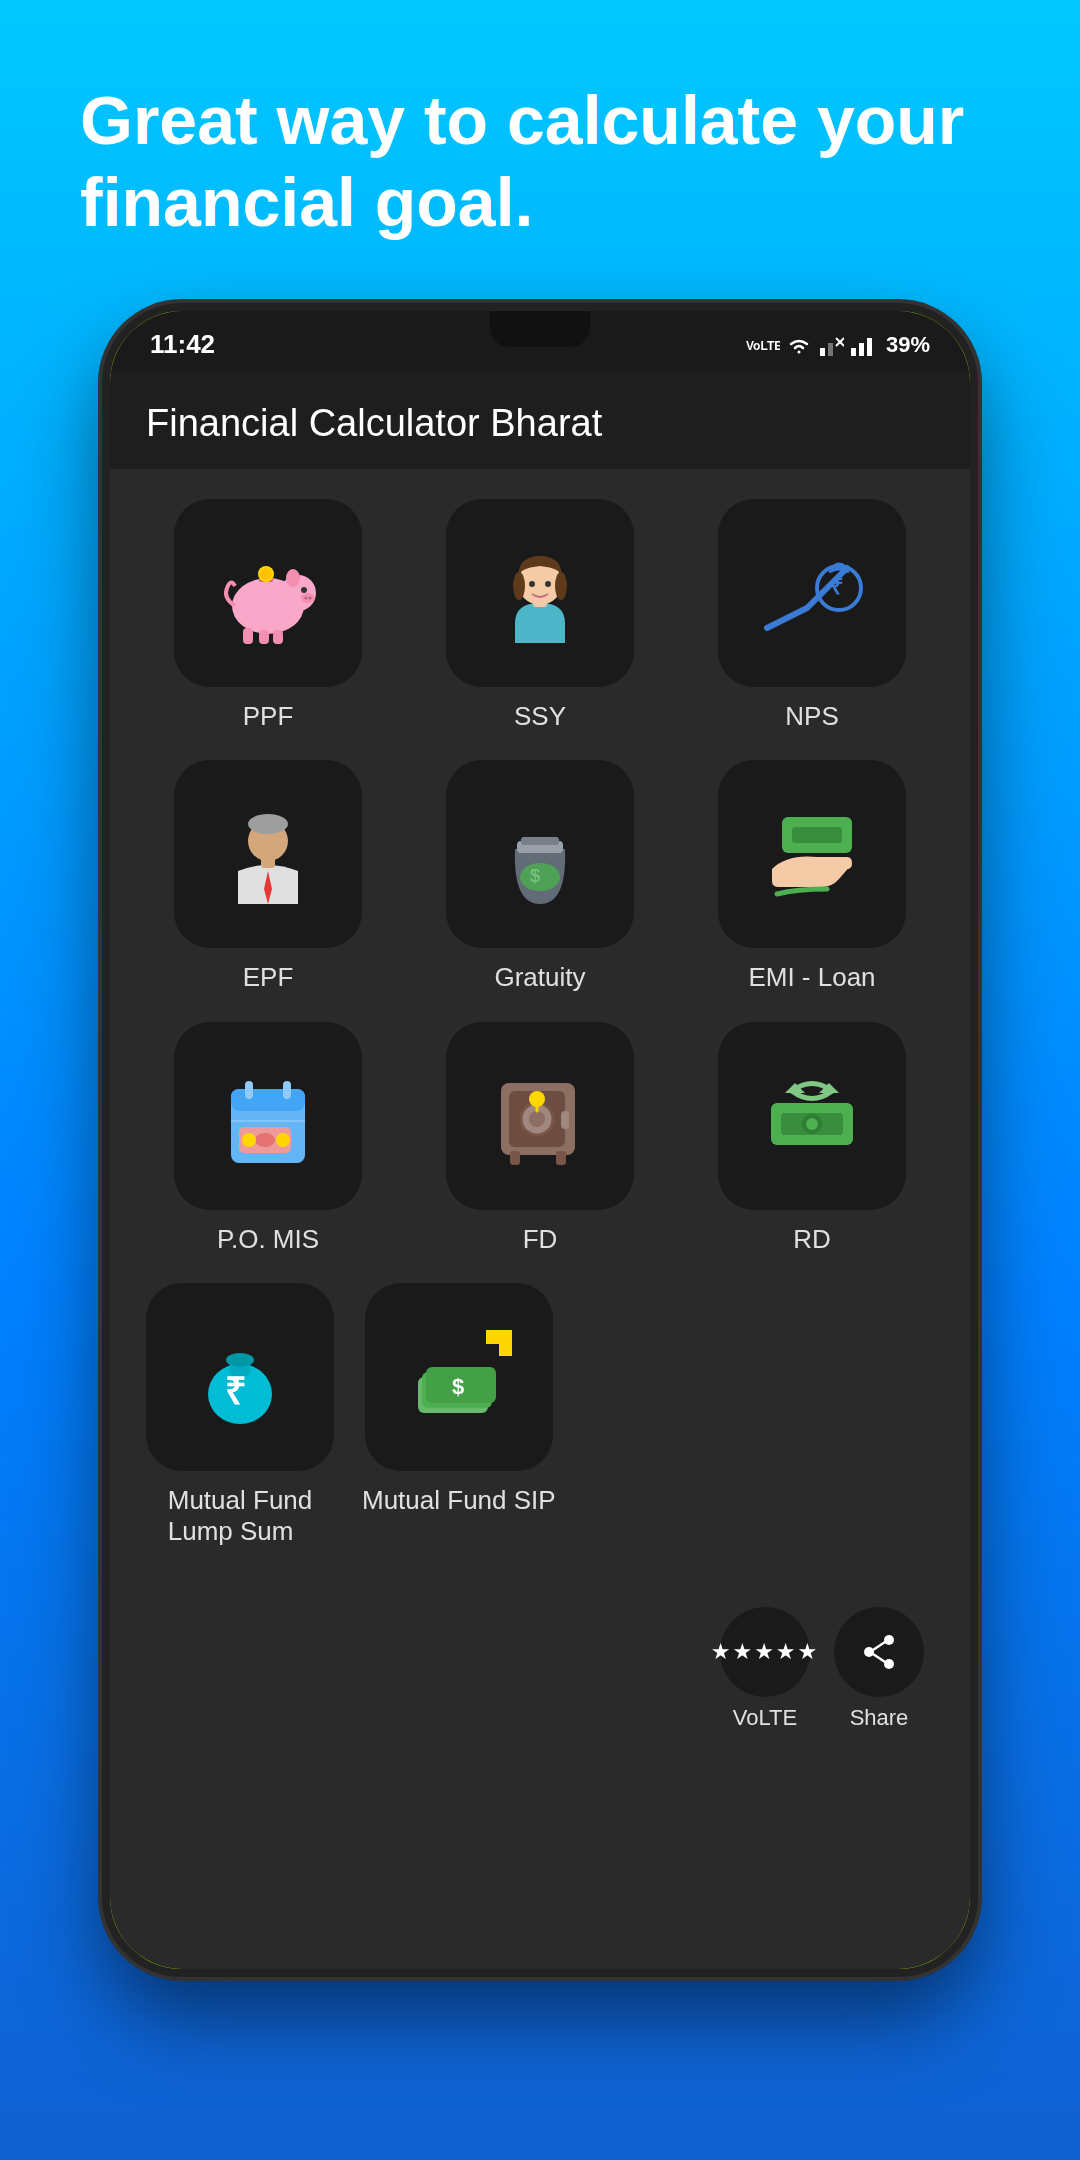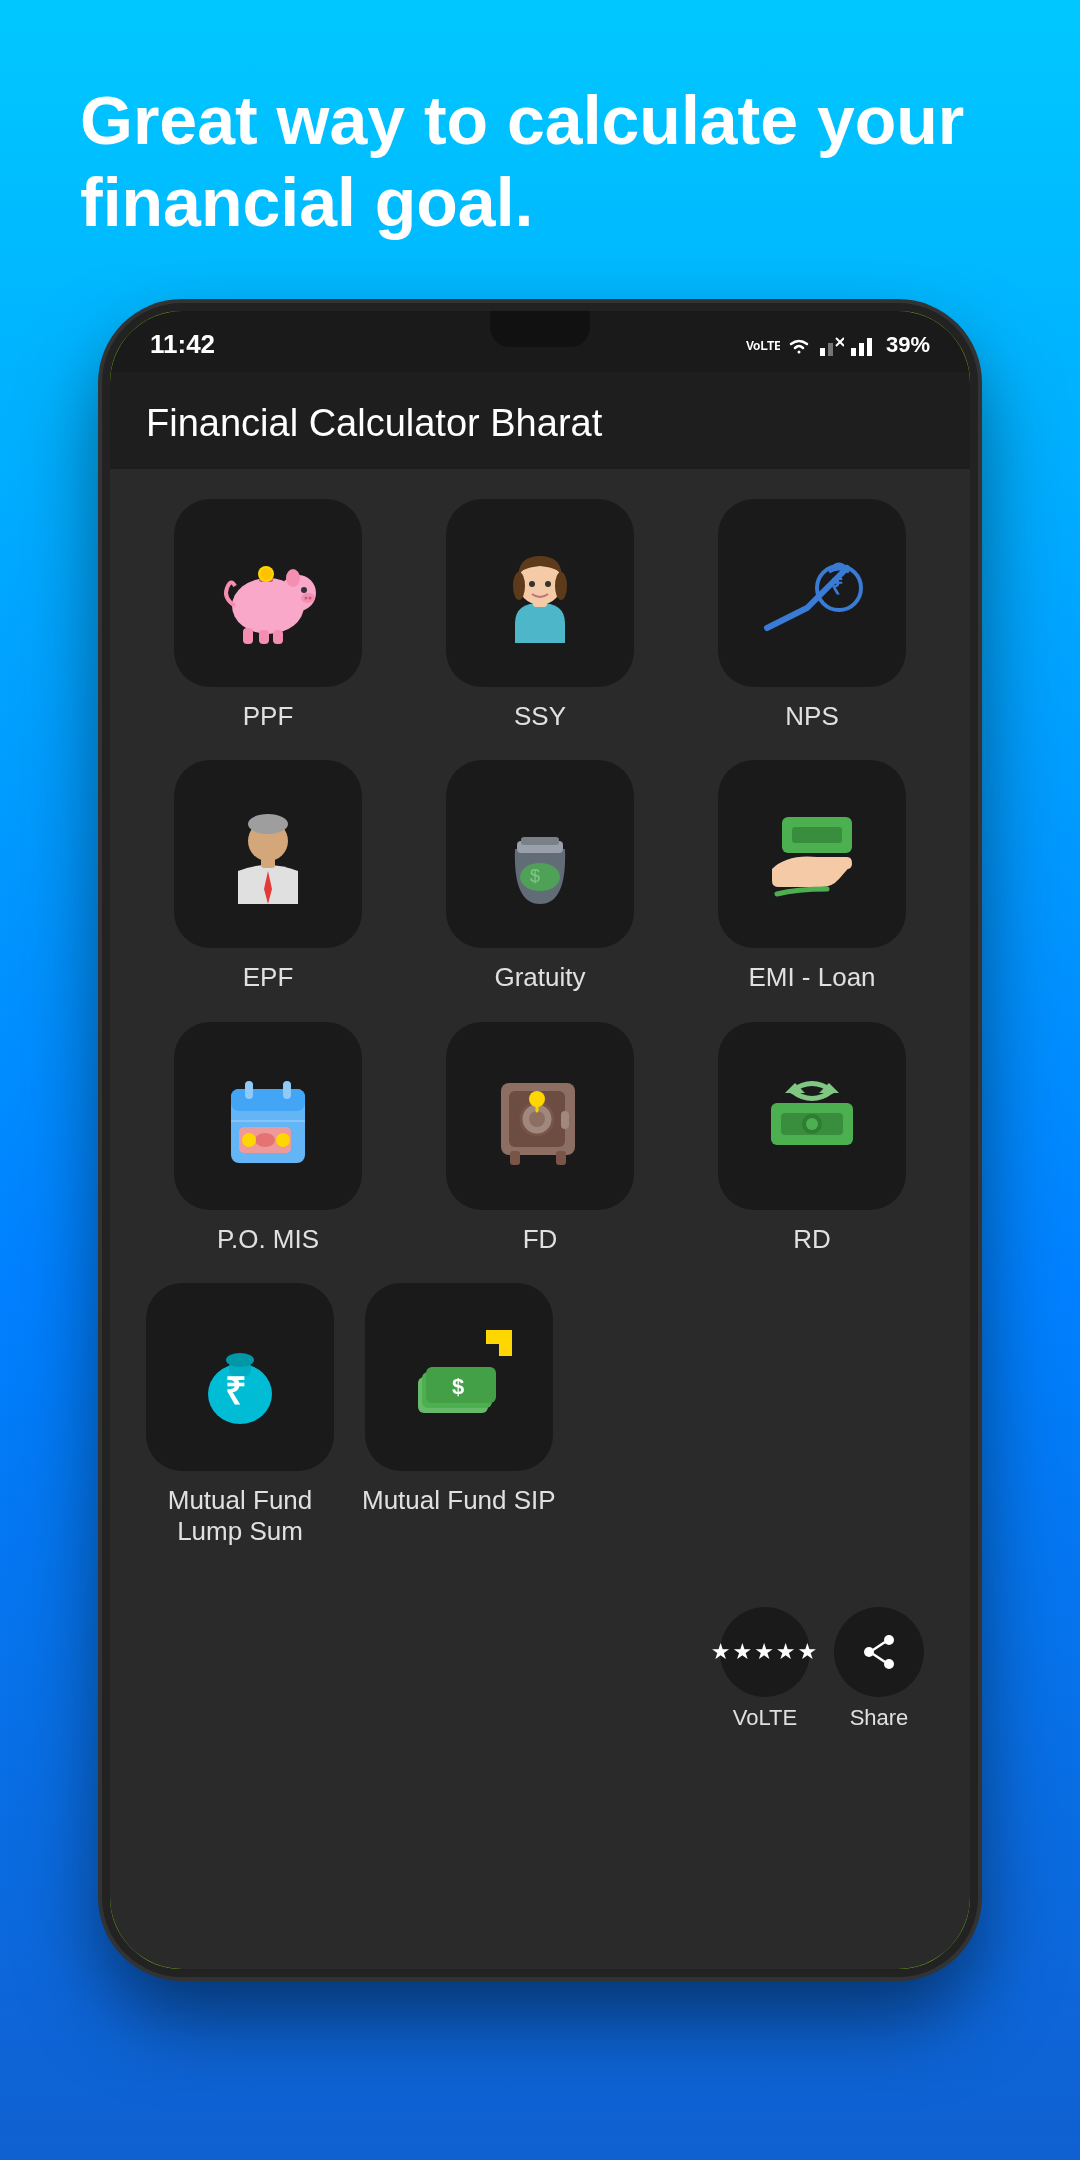--- a/index.html
+++ b/index.html
@@ -141,21 +141,21 @@
       display: flex;
       align-items: center;
       justify-content: center;
       font-size: 90px;
     }
 
     .item-label {
       color: #e0e0e0;
       font-size: 26px;
       font-weight: 500;
-      text-align: center;
+      text-align: left;
       line-height: 1.2;
     }
 
     
     .grid-partial {
       display: flex;
       gap: 28px;
       justify-content: flex-start;
       margin-bottom: 50px;
     }

